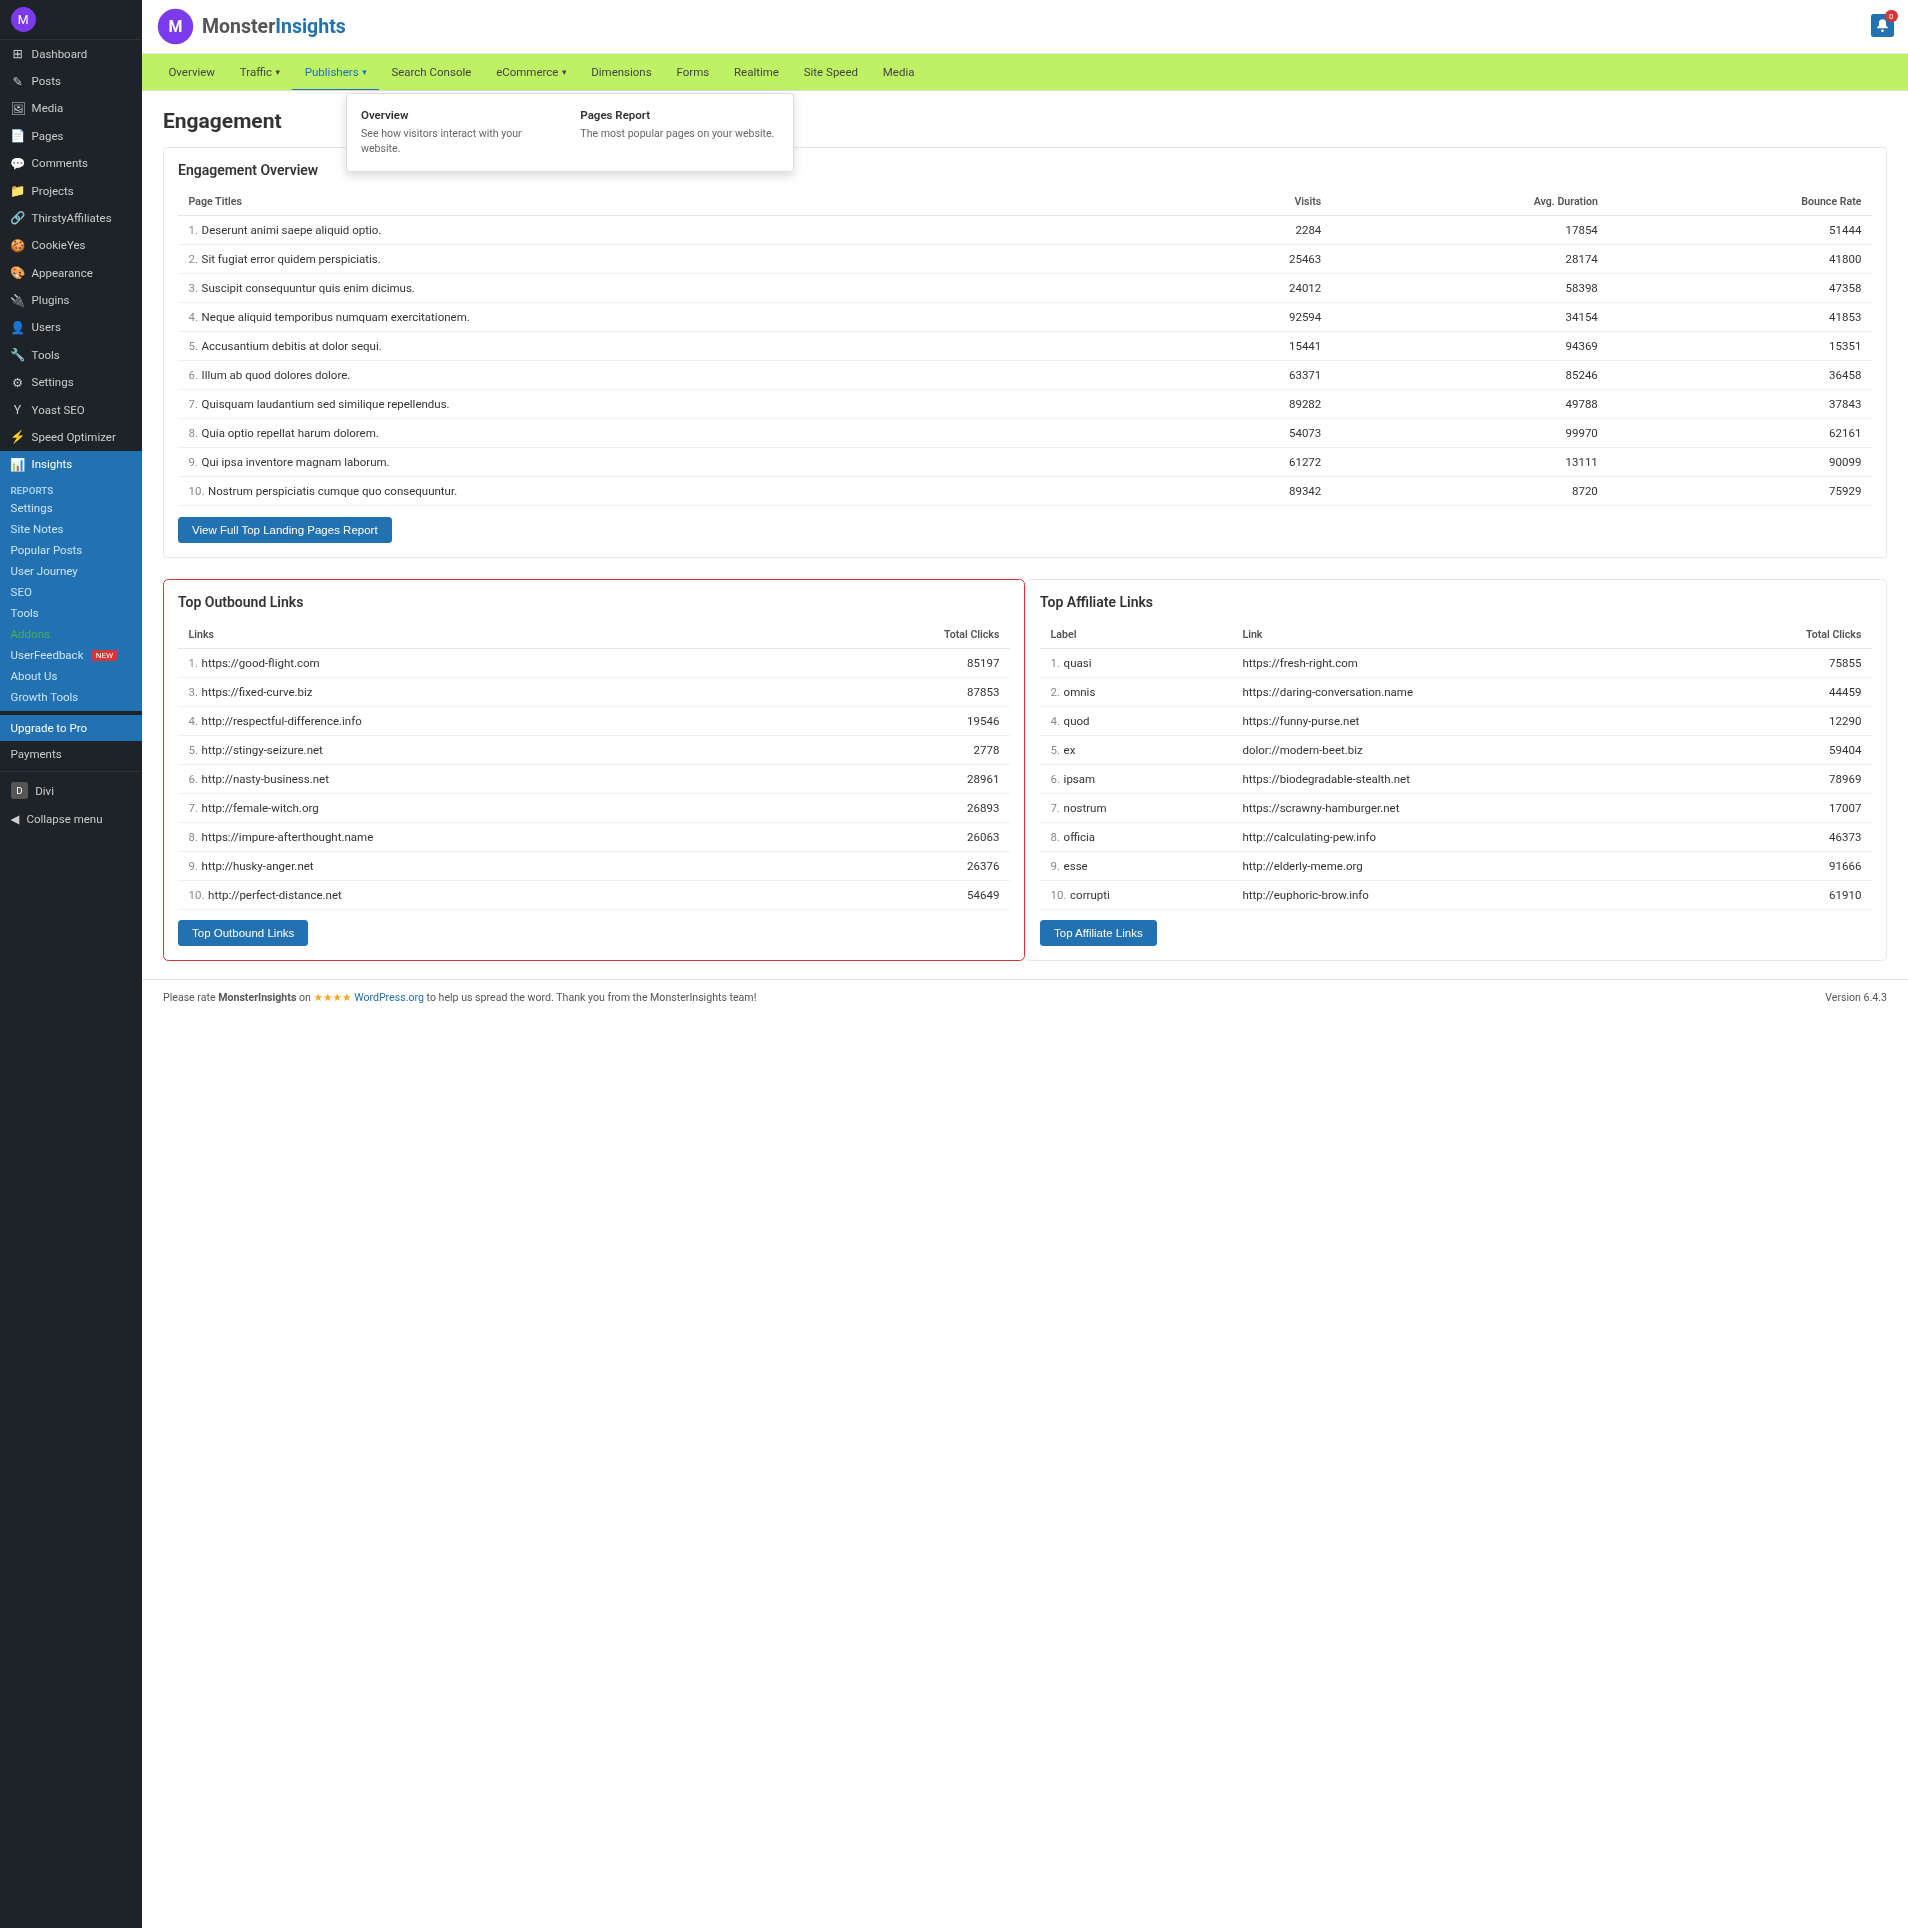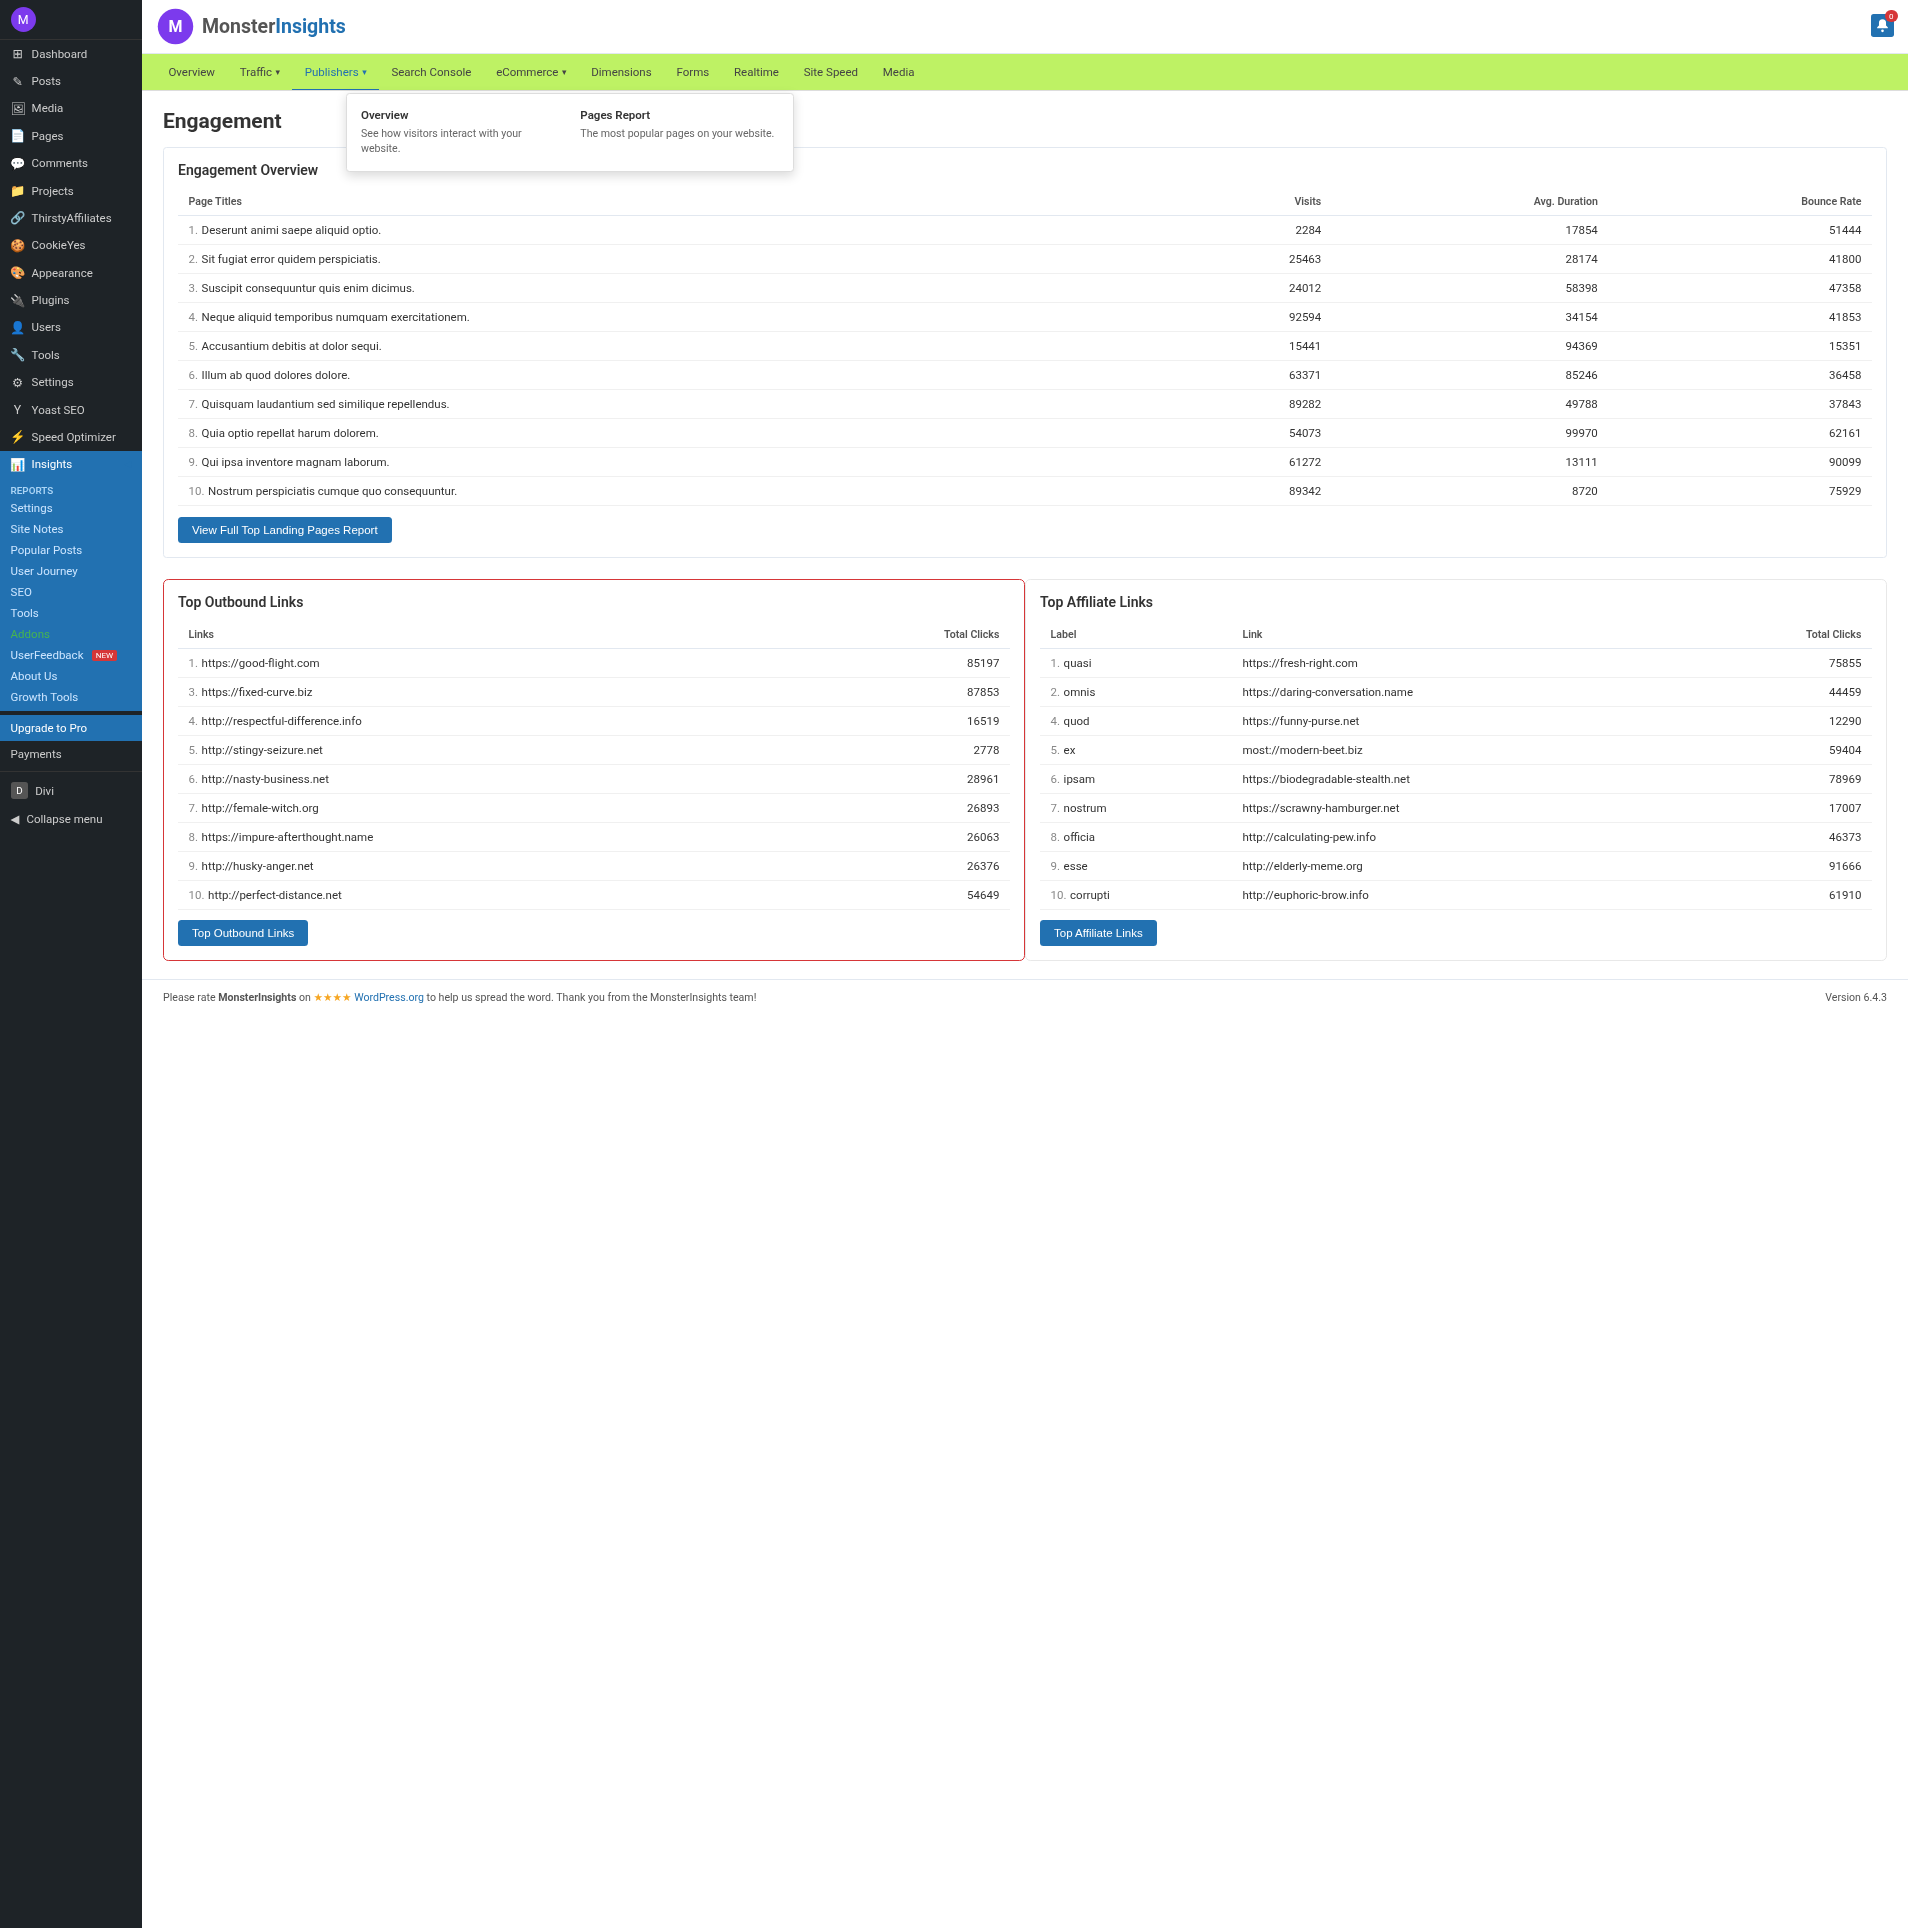--- a/index.html
+++ b/index.html
@@ -364,21 +364,21 @@
                 <tr>
     <td><span class="row-num">1.</span>https://good-flight.com</td>
     <td class="right">85197</td>
   </tr>
                 <tr>
     <td><span class="row-num">3.</span>https://fixed-curve.biz</td>
     <td class="right">87853</td>
   </tr>
                 <tr>
     <td><span class="row-num">4.</span>http://respectful-difference.info</td>
-    <td class="right">16519</td>
+    <td class="right">19546</td>
   </tr>
                 <tr>
     <td><span class="row-num">5.</span>http://stingy-seizure.net</td>
     <td class="right">2778</td>
   </tr>
                 <tr>
     <td><span class="row-num">6.</span>http://nasty-business.net</td>
     <td class="right">28961</td>
   </tr>
                 <tr>
@@ -423,21 +423,21 @@
     <td>https://daring-conversation.name</td>
     <td class="right">44459</td>
   </tr>
                 <tr>
     <td><span class="row-num">4.</span>quod</td>
     <td>https://funny-purse.net</td>
     <td class="right">12290</td>
   </tr>
                 <tr>
     <td><span class="row-num">5.</span>ex</td>
-    <td>most://modern-beet.biz</td>
+    <td>dolor://modern-beet.biz</td>
     <td class="right">59404</td>
   </tr>
                 <tr>
     <td><span class="row-num">6.</span>ipsam</td>
     <td>https://biodegradable-stealth.net</td>
     <td class="right">78969</td>
   </tr>
                 <tr>
     <td><span class="row-num">7.</span>nostrum</td>
     <td>https://scrawny-hamburger.net</td>

